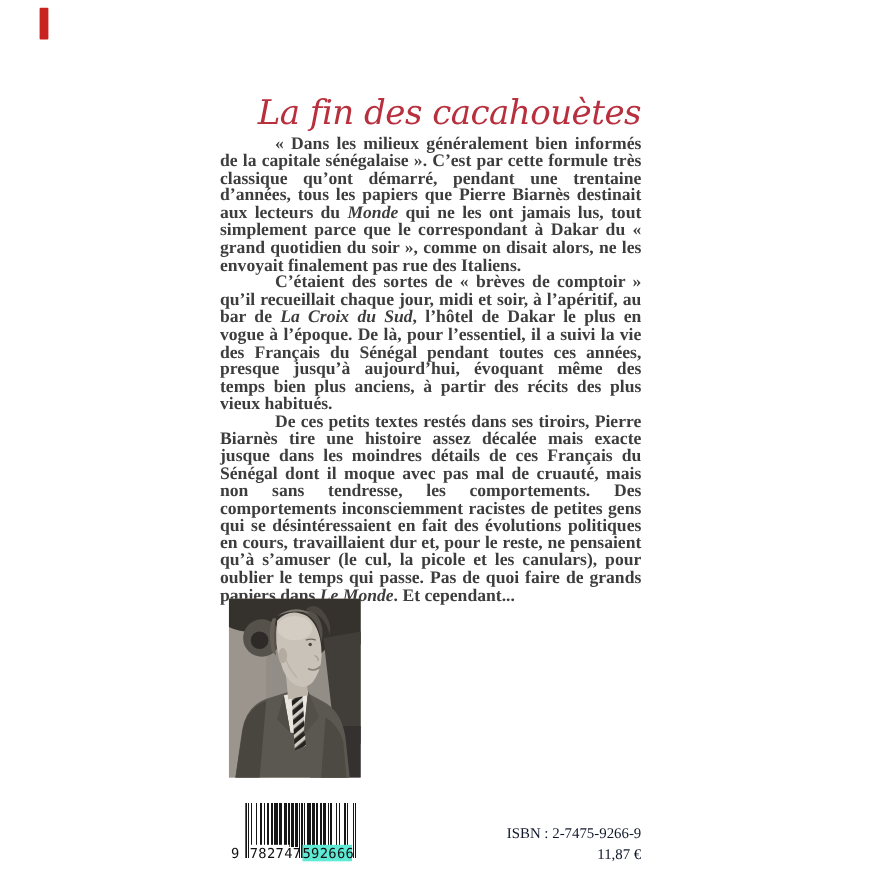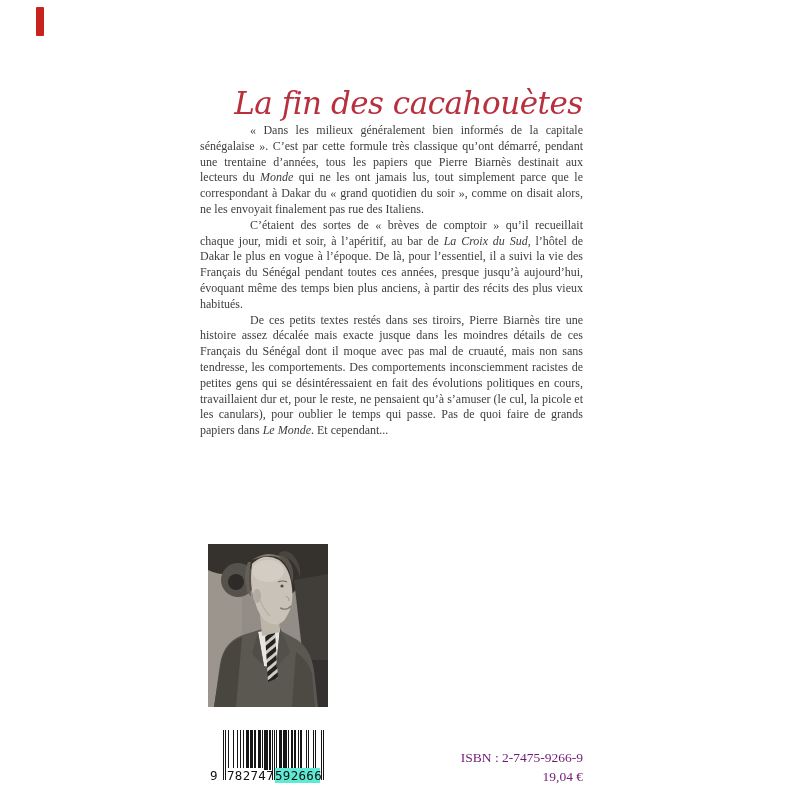--- a/index.html
+++ b/index.html
@@ -12,22 +12,23 @@
     background:#c8231f;border-radius:1px;
   }
   .title{
     position:absolute;left:200px;top:66px;width:383px;margin:17px;
     text-align:center;font-family:"DejaVu Serif",serif;
     font-style:italic;font-weight:500;font-size:31px;line-height:40px;
     letter-spacing:-0.5px;color:#b8303e;
   }
   .body-text{
     position:absolute;left:200px;top:123px;width:383px;
-    font-size:12px;line-height:15.8px;color:#3d3d3d;
+    font-size:16px;line-height:15.8px;color:#3d3d3d;
     text-align:justify;
+    font-weight:bold;
   }
   .body-text p{margin:0;text-indent:50px;}
   .photo{position:absolute;left:208px;top:544px;width:120px;height:163px;}
   .photo svg{display:block;}
   .bio{
     position:absolute;left:349px;top:584px;width:235px;margin:0;
     font-style:italic;font-size:13.2px;line-height:15.7px;
     color:#3b3b3b;text-align:justify;
   }
   .bio b{font-weight:bold;}
@@ -36,21 +37,21 @@
   .bc-digits{
     position:absolute;top:37px;left:0;width:116px;height:16px;
     font-family:"DejaVu Sans Mono",monospace;font-size:12.5px;
     color:#111;letter-spacing:0.3px;
   }
   .bc-digit-first{position:absolute;left:0;top:1px;}
   .bc-digits-left{position:absolute;left:17px;width:36px;top:1px;background:#fff;text-align:center;}
   .bc-digits-right{position:absolute;left:65px;width:45px;top:1px;background:#5eead4;text-align:center;}
   .isbn{
     position:absolute;right:217px;top:748px;text-align:right;
-    font-size:13.5px;line-height:19px;color:#701a75;
+    font-size:13.5px;line-height:19px;color:#0f172a;
   }
 </style>
 </head>
 <body>
 
 <div class="page">
 
   <div class="corner-mark"></div>
 
   <h1 class="title">La fin des cacahouètes</h1>
@@ -158,16 +159,16 @@
       </svg>
     <div class="bc-digits">
       <span class="bc-digit-first">9</span>
       <span class="bc-digits-left">782747</span>
       <span class="bc-digits-right">592666</span>
     </div>
   </div>
 
   <div class="isbn">
     <div>ISBN : 2-7475-9266-9</div>
-    <div>19,04 €</div>
+    <div>11,87 €</div>
   </div>
 
 </div>
 
 </body></html>

